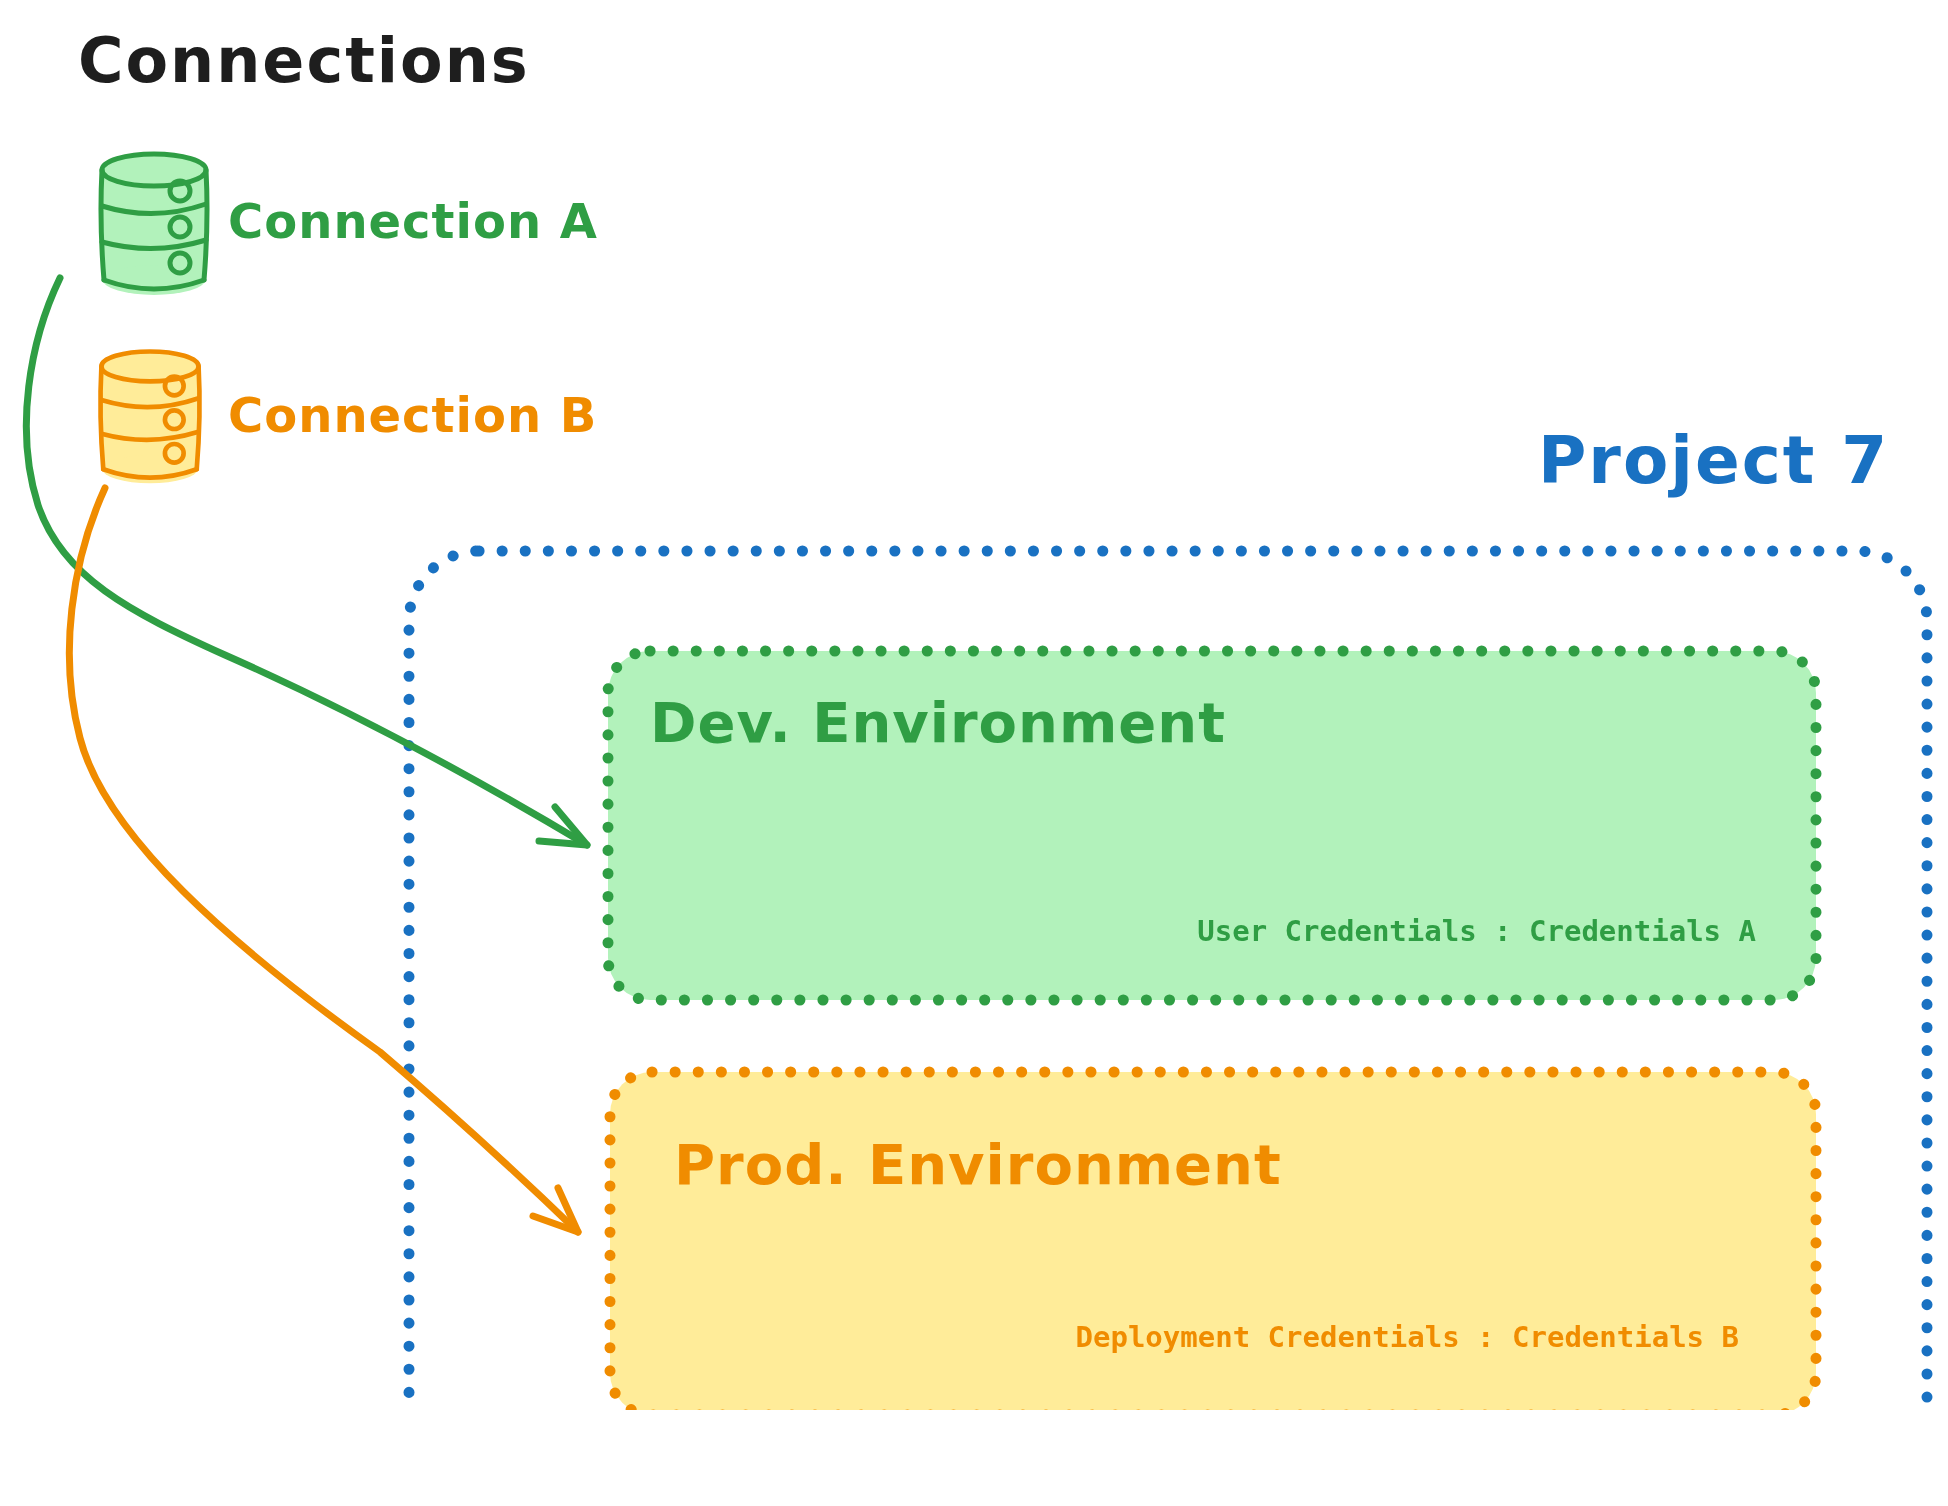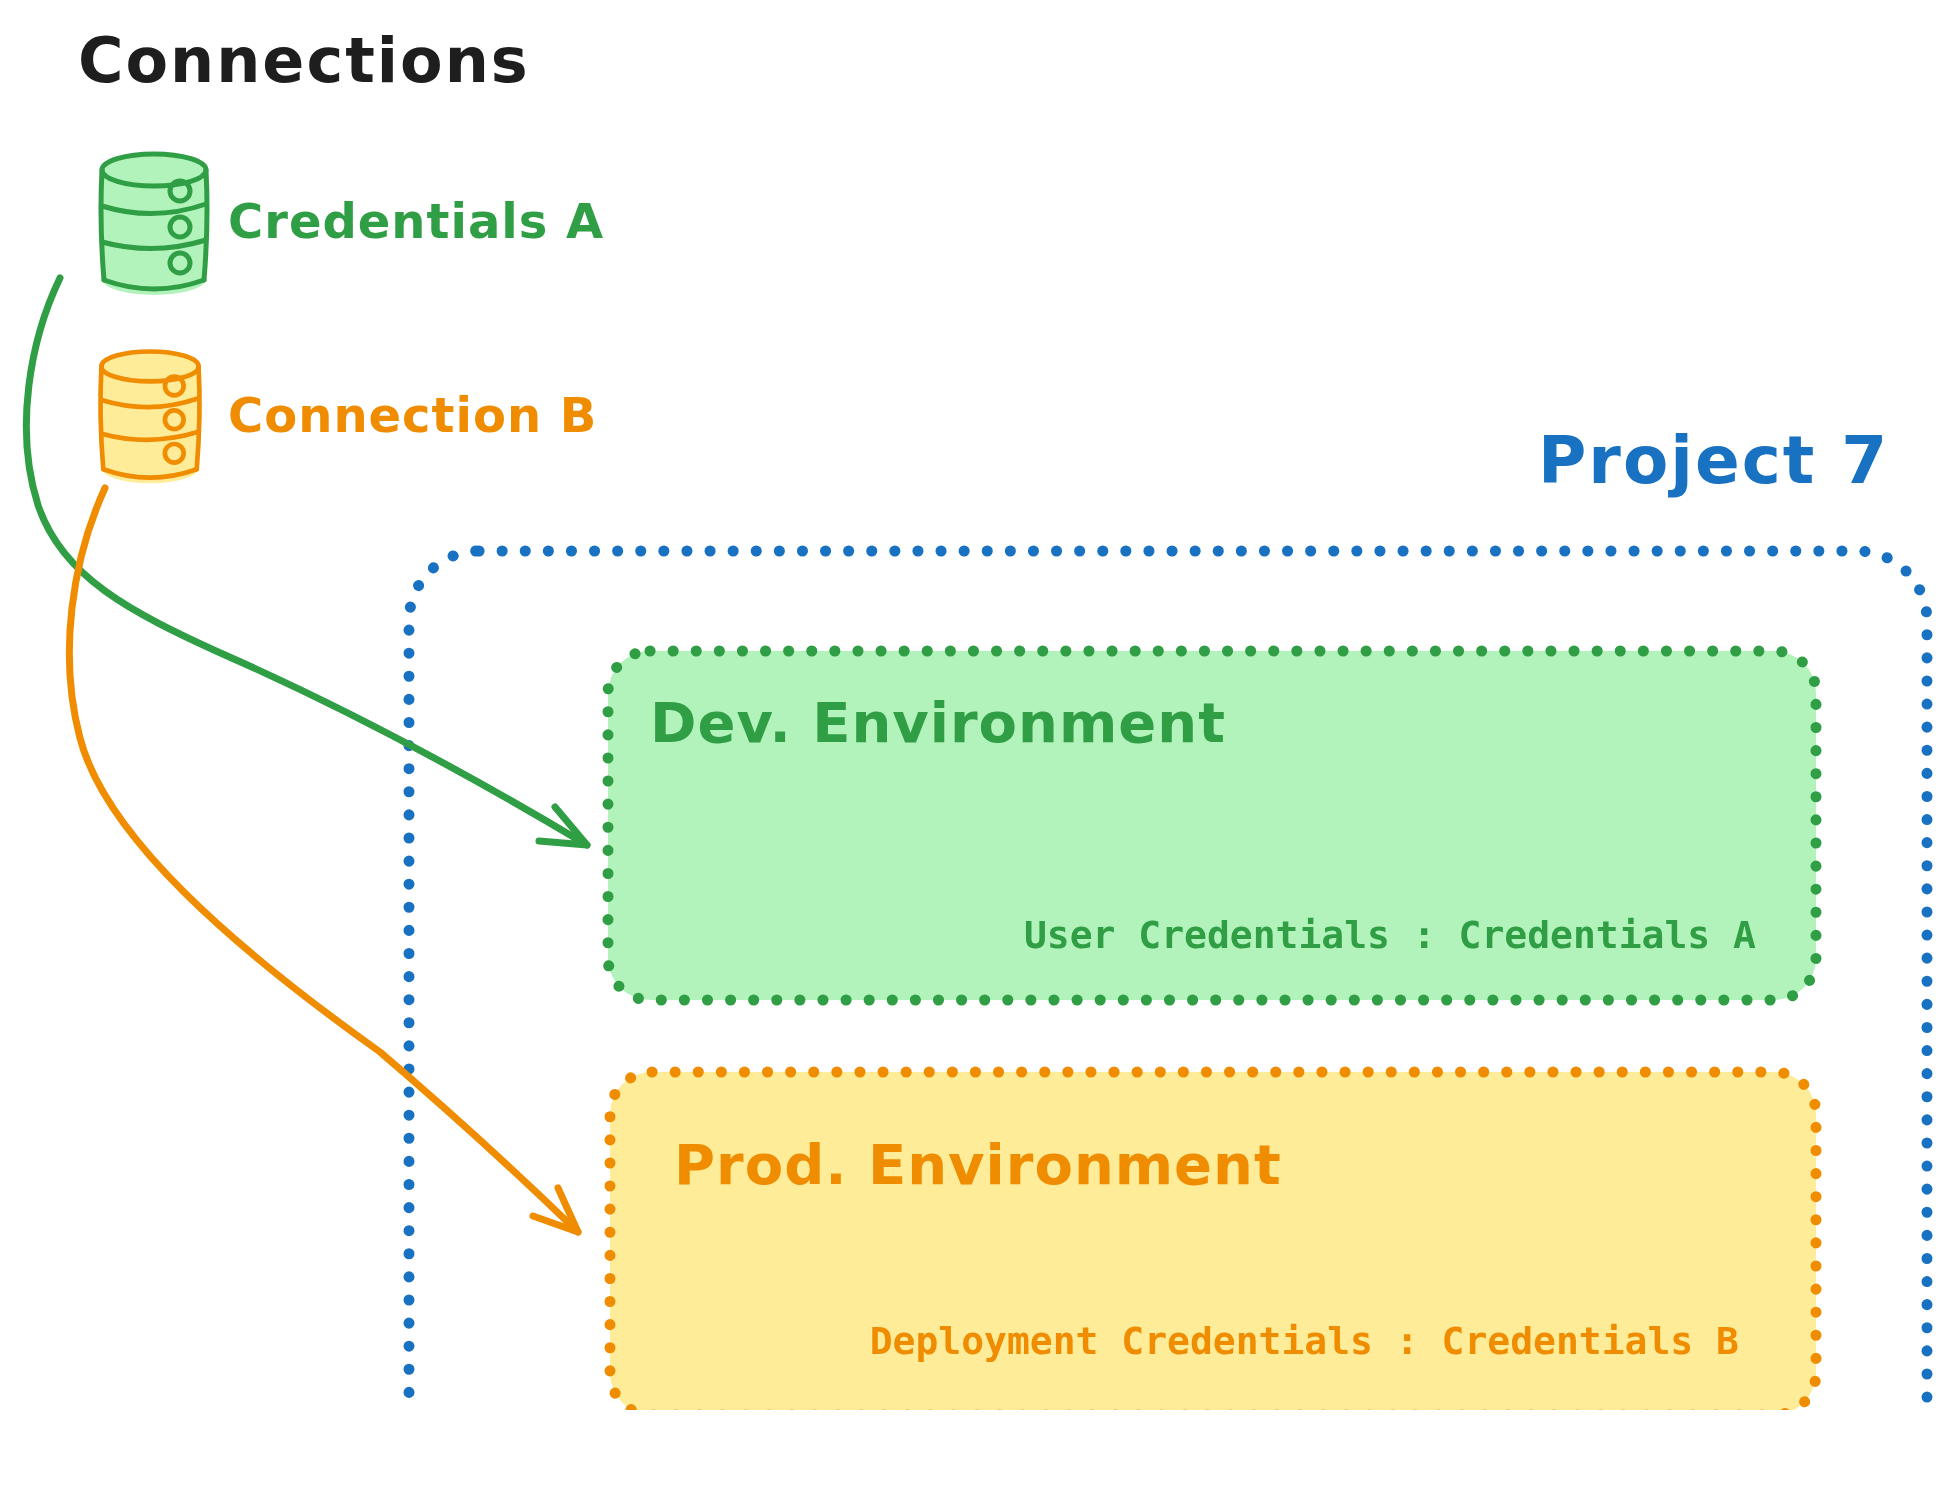--- a/index.html
+++ b/index.html
@@ -38,21 +38,21 @@
   .page-title{left:78px;top:28px;font-size:62px;letter-spacing:2px;color:var(--ink);}
   .conn-label{font-size:48px;letter-spacing:1px;}
   .conn-label.a{left:228px;top:196px;color:var(--green);}
   .conn-label.b{left:220px;top:390px;color:var(--orange);margin-left:8px;}
   .project-title{left:1538px;top:426px;font-size:66px;letter-spacing:2px;color:var(--blue);}
   .env-title{font-size:56px;letter-spacing:1px;text-align:center;}
   .env-title.dev{left:650px;top:694px;color:var(--green);}
   .env-title.prod{left:674px;top:1136px;color:var(--orange);}
   .env-cred{
     font-family:"DejaVu Sans Mono","Liberation Mono",monospace;
-    font-size:38px;font-weight:700;text-align:right;
+    font-size:29px;font-weight:700;text-align:right;
   }
   .env-cred.dev{right:192px;top:916px;color:var(--green);}
   .env-cred.prod{right:209px;top:1322px;color:var(--orange);}
 </style>
 </head>
 <body>
 
 <div class="canvas">
 
   <svg class="layer" viewBox="0 0 1948 1506">
@@ -85,21 +85,21 @@
       <path class="ink" d="M12 24 C10 62 11 98 14 134"></path>
       <path class="ink" d="M116 24 C118 62 117 98 114 134"></path>
       <path class="ink" d="M14 134 Q64 152 114 134"></path>
       <path class="ink" d="M12 60 Q64 76 116 58"></path>
       <path class="ink" d="M12 96 Q64 110 116 94"></path>
       <circle class="ink" cx="90" cy="45" r="10"></circle>
       <circle class="ink" cx="90" cy="81" r="10"></circle>
       <circle class="ink" cx="90" cy="117" r="10"></circle>
     </svg>
   </div>
-  <div class="txt conn-label a">Credentials A</div>
+  <div class="txt conn-label a">Connection A</div>
 
   <div class="db-icon b">
     <svg viewBox="0 0 128 152">
       <ellipse class="pad" cx="64" cy="24" rx="52" ry="16"></ellipse>
       <rect class="pad" x="12" y="24" width="104" height="110"></rect>
       <ellipse class="pad" cx="64" cy="134" rx="51" ry="15"></ellipse>
       <ellipse class="ink" cx="64" cy="24" rx="52" ry="16"></ellipse>
       <path class="ink" d="M12 24 C10 62 11 98 14 134"></path>
       <path class="ink" d="M116 24 C118 62 117 98 114 134"></path>
       <path class="ink" d="M14 134 Q64 152 114 134"></path>

